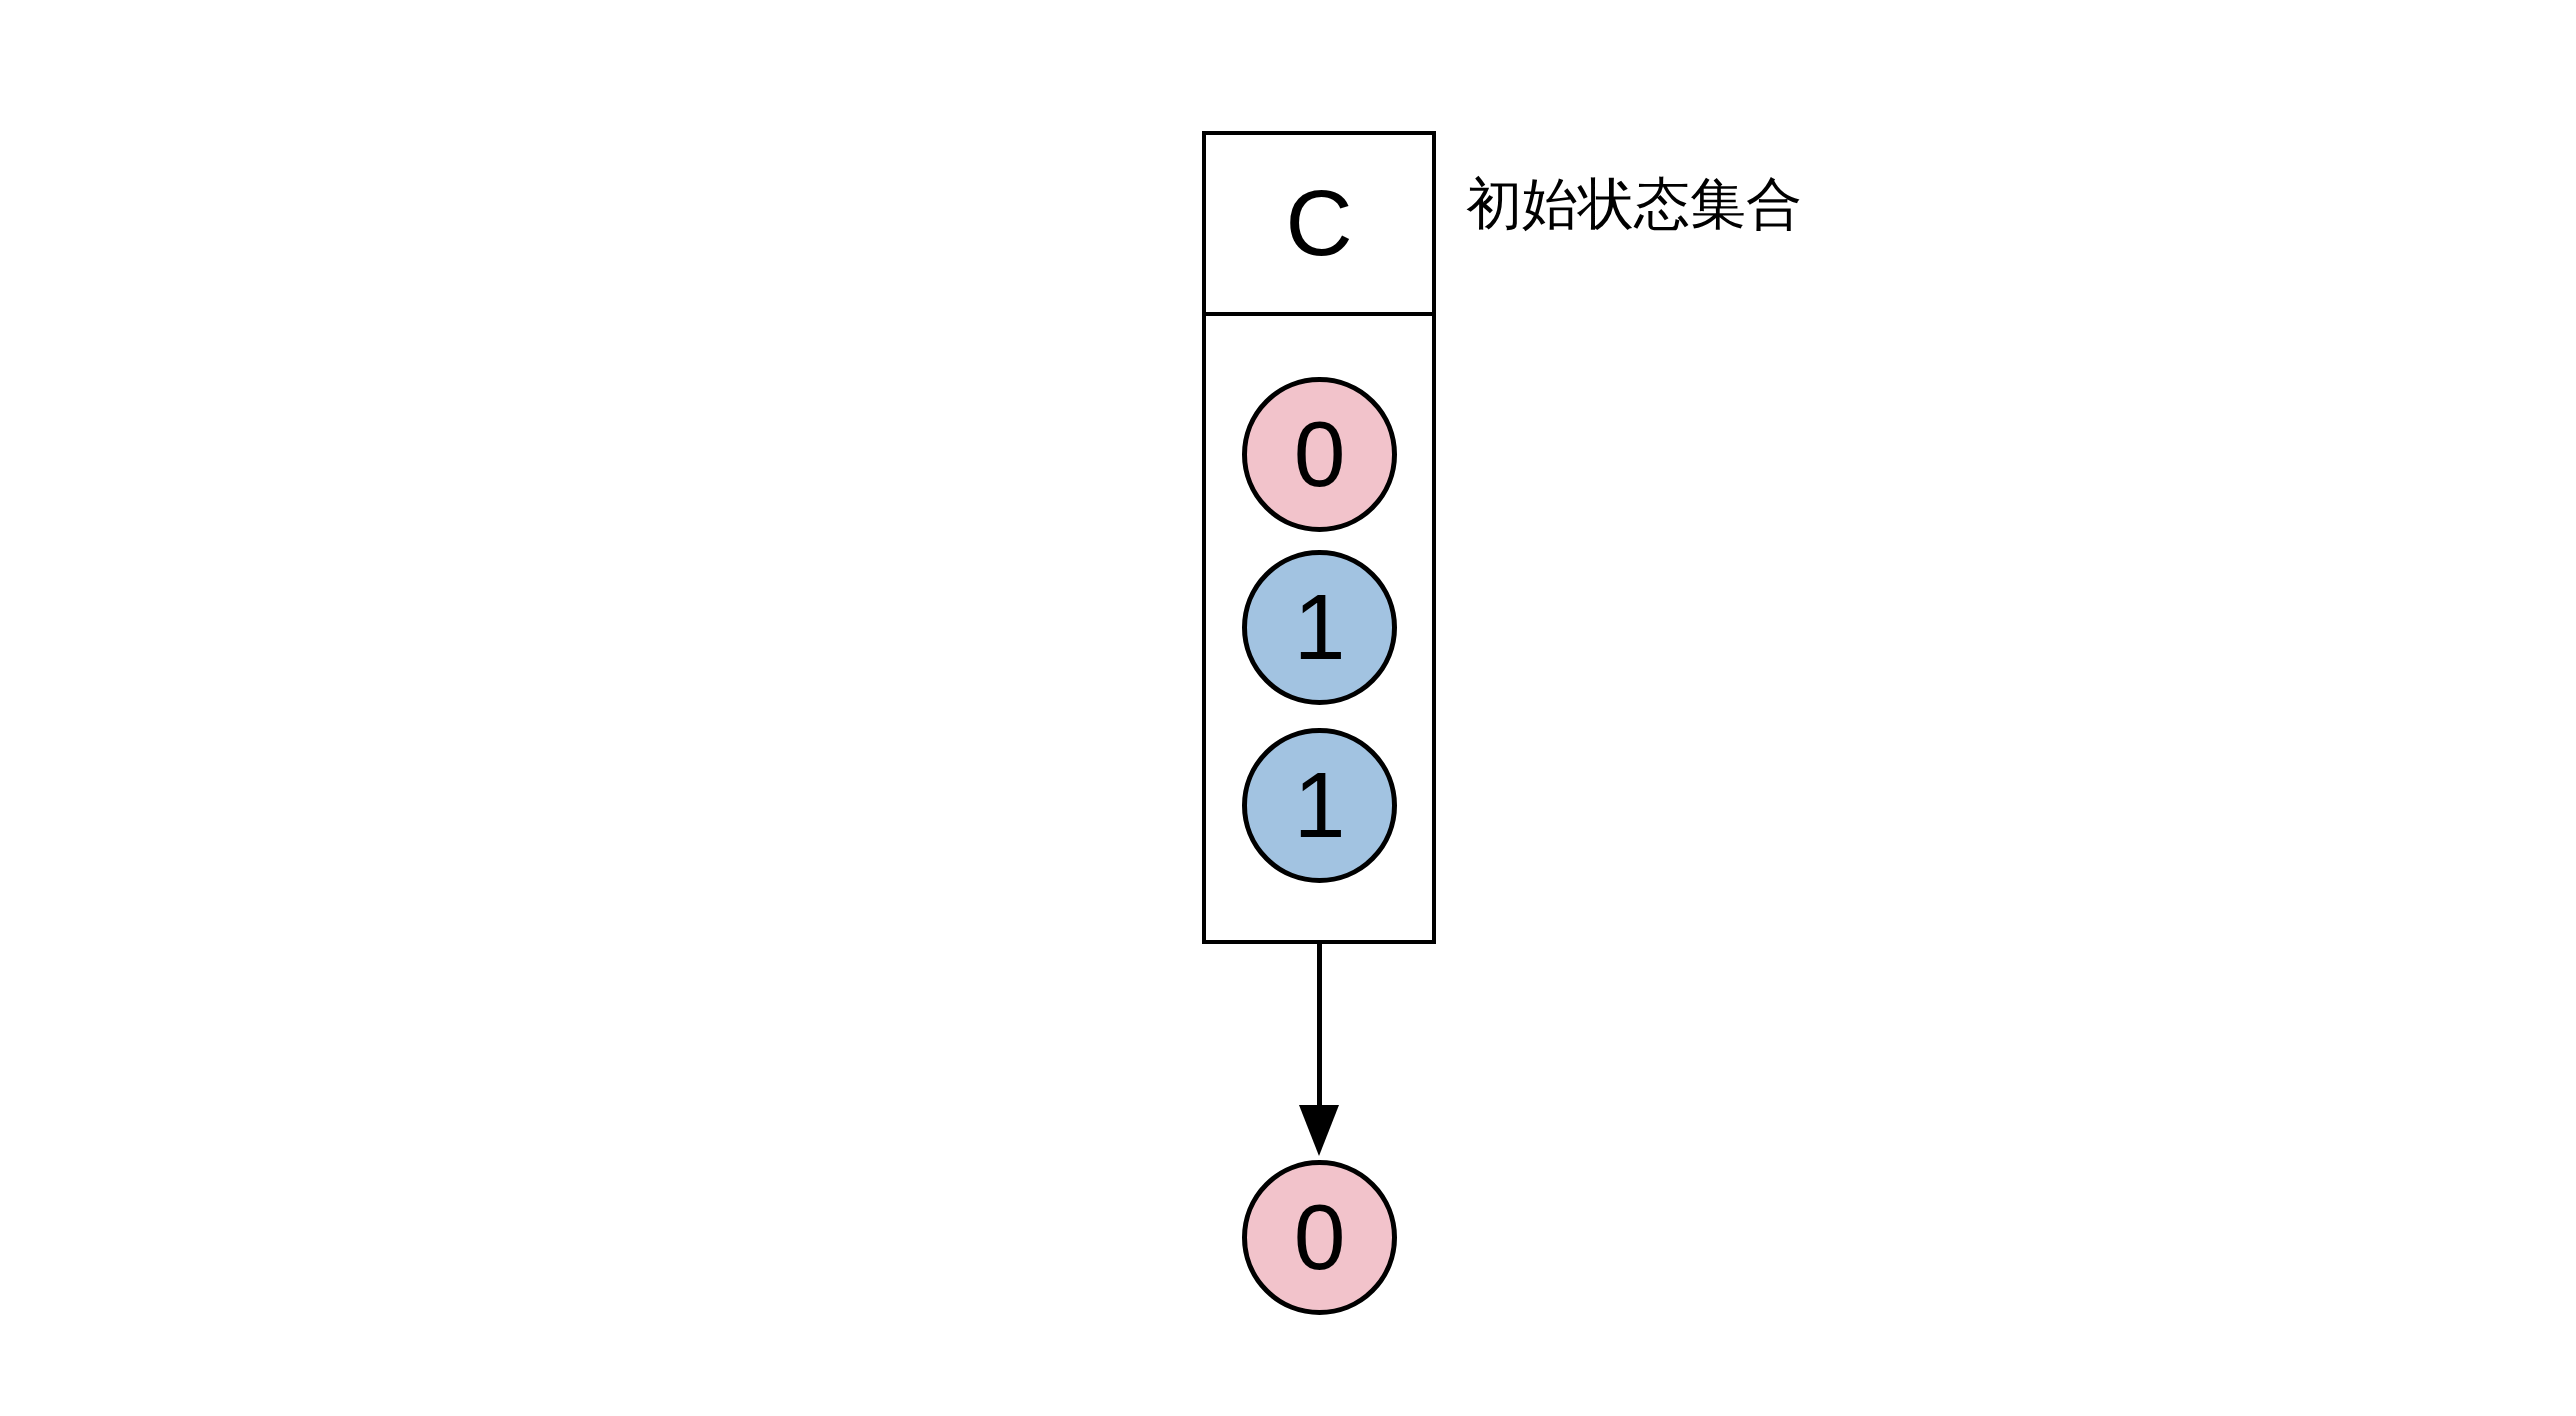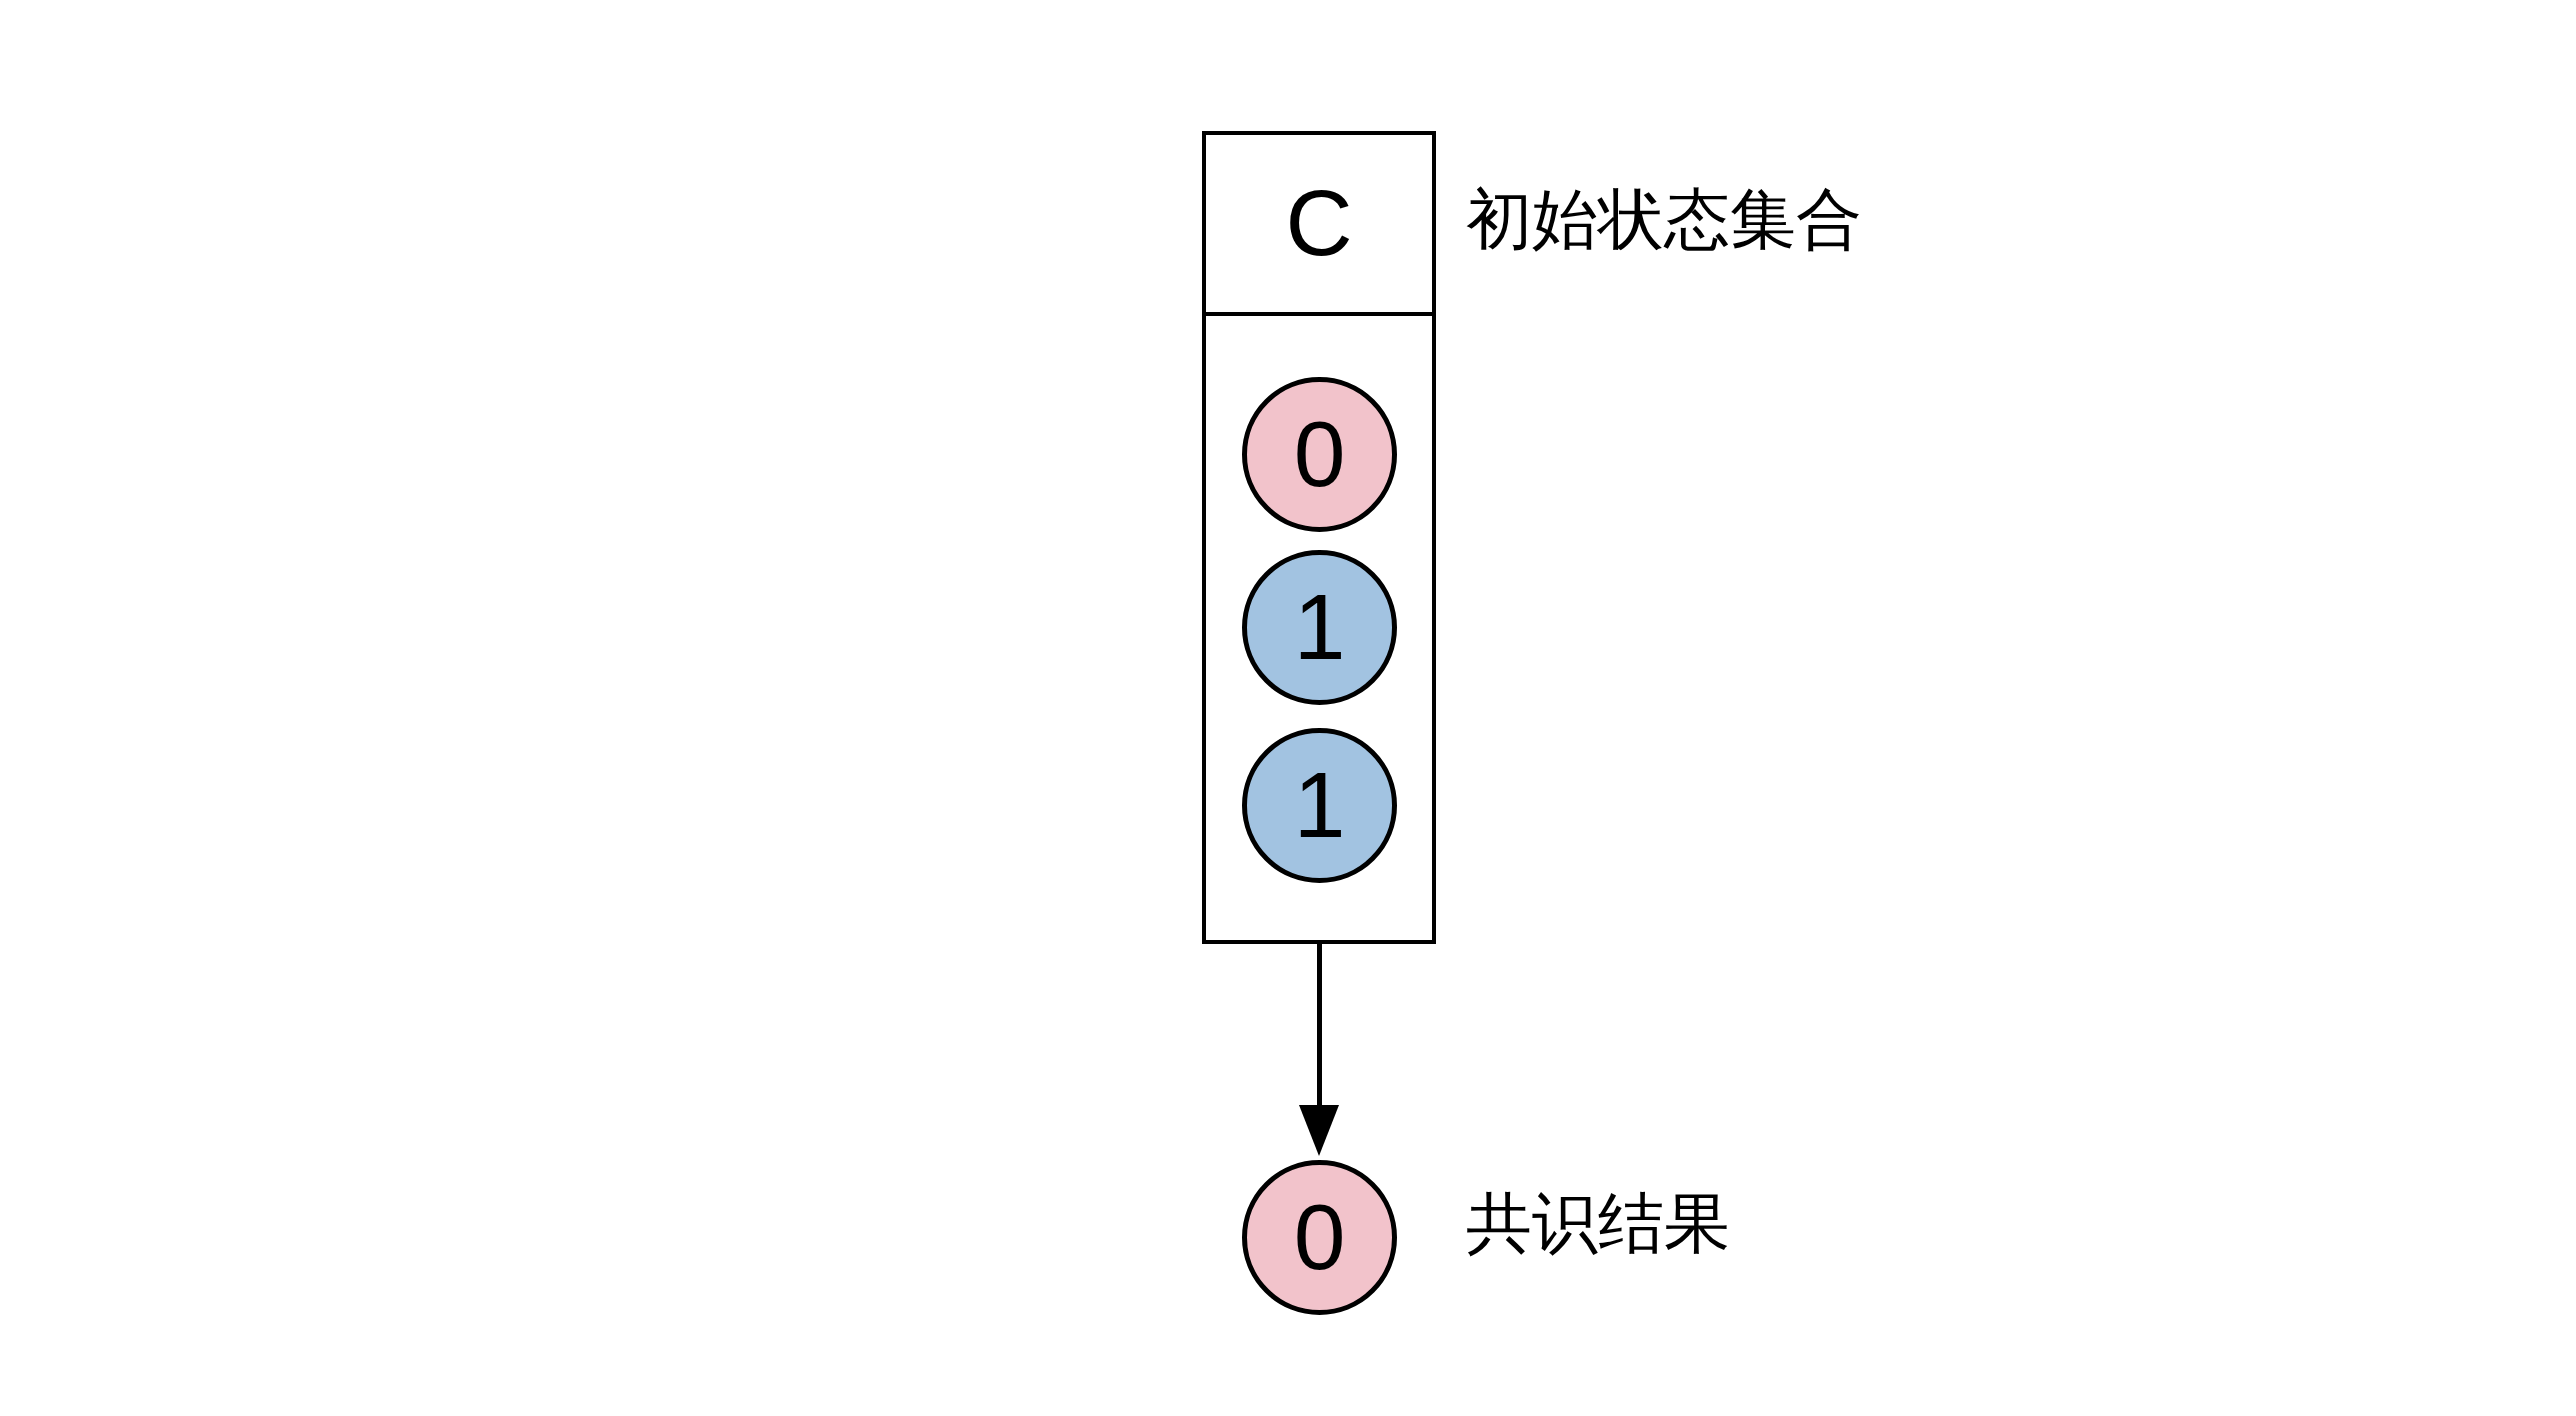--- a/index.html
+++ b/index.html
@@ -82,25 +82,24 @@
     top: 1105px;
     width: 0;
     height: 0;
     border-left: 20px solid transparent;
     border-right: 20px solid transparent;
     border-top: 51px solid #000000;
   }
   
   .label {
     position: absolute;
-    font-size: 66px;
+    font-size: 56px;
     line-height: 1;
     white-space: nowrap;
     letter-spacing: 0;
-    margin-top: 10px;
   }
   .label-title { left: 1466px; top: 176px; }
   .label-result { left: 1466px; top: 1180px; }
 </style>
 </head>
 <body>
 
 <div class="stage">
 
   <div class="set-box">
@@ -124,16 +123,15 @@
     <span>1</span>
   </div>
 
   <div class="arrow-shaft"></div>
   <div class="arrow-head"></div>
 
   <div class="node node-result" style="background: rgb(242, 195, 203);">
     <span>0</span>
   </div>
 
-  <div class="label label-result">共识结果</div>
 
 </div>
 
 
 </body></html>

